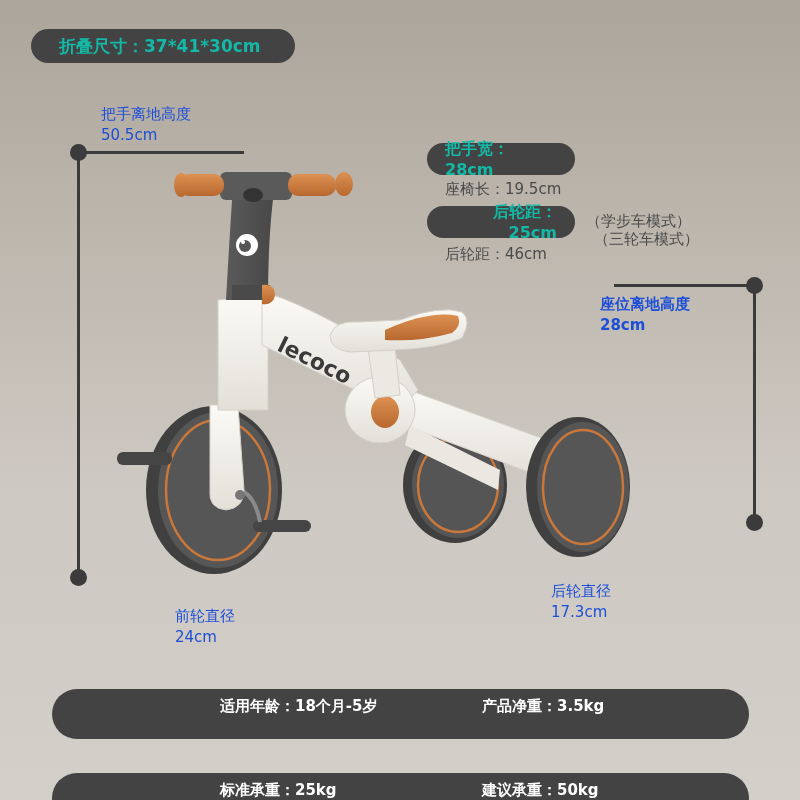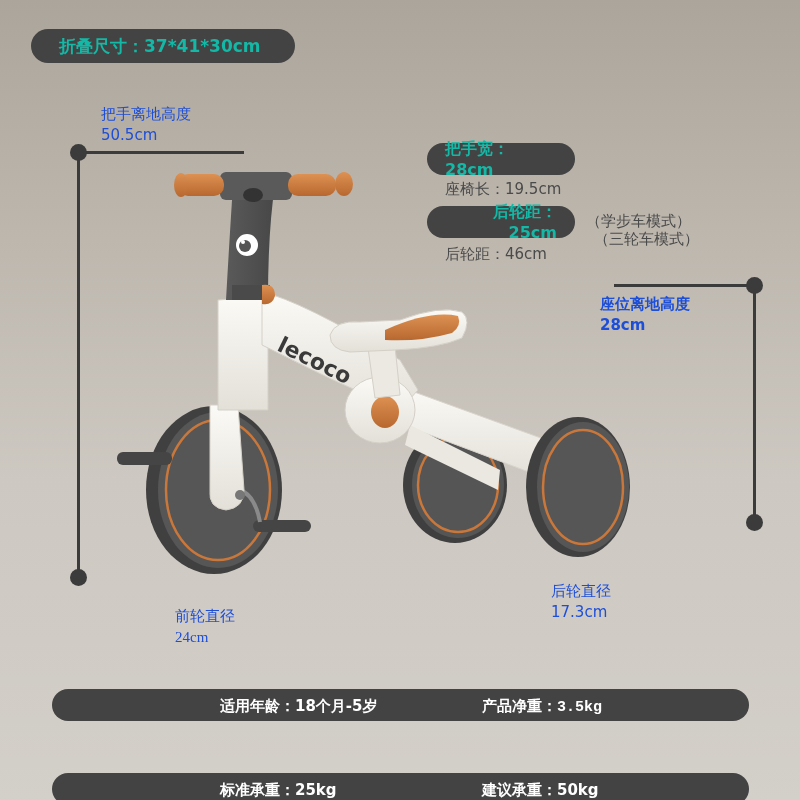--- a/index.html
+++ b/index.html
@@ -19,21 +19,21 @@
     display: flex;
     align-items: center;
   }
   .fold-pill { left: 31px; top: 29px; width: 264px; height: 34px; font-size: 17px; padding-left: 28px; }
   .spec-pill { left: 427px; top: 143px; height: 32px; font-size: 16px; padding: 0 18px; }
   .spec-text { position: absolute; font-size: 15px; color: #4a4a4a; }
   .label { position: absolute; font-size: 15px; line-height: 21px; color: #1d4ed8; }
   .line { position: absolute; background: #3b3b3b; }
   .dot { position: absolute; width: 17px; height: 17px; border-radius: 50%; background: #3b3b3b; }
   .bottom-bar {
-    position: absolute; left: 52px; width: 697px; height: 32px;
+    position: absolute; left: 52px; width: 697px; height: 50px;
     background: #434343; border-radius: 999px; color: #fff;
     font-weight: bold; font-size: 15px;
   }
   .bottom-bar span { position: absolute; top: 8px; }
   svg { position: absolute; left: 0; top: 0; }
 </style>
 </head>
 <body>
 
 <div class="pill fold-pill">
@@ -139,29 +139,29 @@
   <g>
     <rect x="220" y="172" width="72" height="28" rx="6" fill="#5a5a5a"></rect>
     <ellipse cx="253" cy="195" rx="10" ry="7" fill="#333"></ellipse>
     <rect x="178" y="174" width="46" height="22" rx="10" fill="url(#orangeG)"></rect>
     <rect x="288" y="174" width="48" height="22" rx="10" fill="url(#orangeG)"></rect>
     <ellipse cx="181" cy="185" rx="7" ry="12" fill="url(#orangeG)"></ellipse>
     <ellipse cx="344" cy="184" rx="9" ry="12" fill="url(#orangeG)"></ellipse>
   </g>
 </svg>
 
-<div class="label" style="left:175px; top:606px;font-family:Liberation Serif, serif;">
+<div class="label" style="left:175px; top:606px;">
   <div>前轮直径</div>
   <div>24cm</div>
 </div>
 <div class="label" style="left:551px; top:581px;">
   <div>后轮直径</div>
   <div>17.3cm</div>
 </div>
 
 <div class="bottom-bar" style="top:689px;">
   <span style="left:168px;">适用年龄：18个月-5岁</span>
-  <span style="left:430px;font-family:Liberation Mono, monospace;">产品净重：3.5kg</span>
+  <span style="left:430px;">产品净重：3.5kg</span>
 </div>
 <div class="bottom-bar" style="top:773px;">
   <span style="left:168px;">标准承重：25kg</span>
   <span style="left:430px;">建议承重：50kg</span>
 </div>
 
 </body></html>

